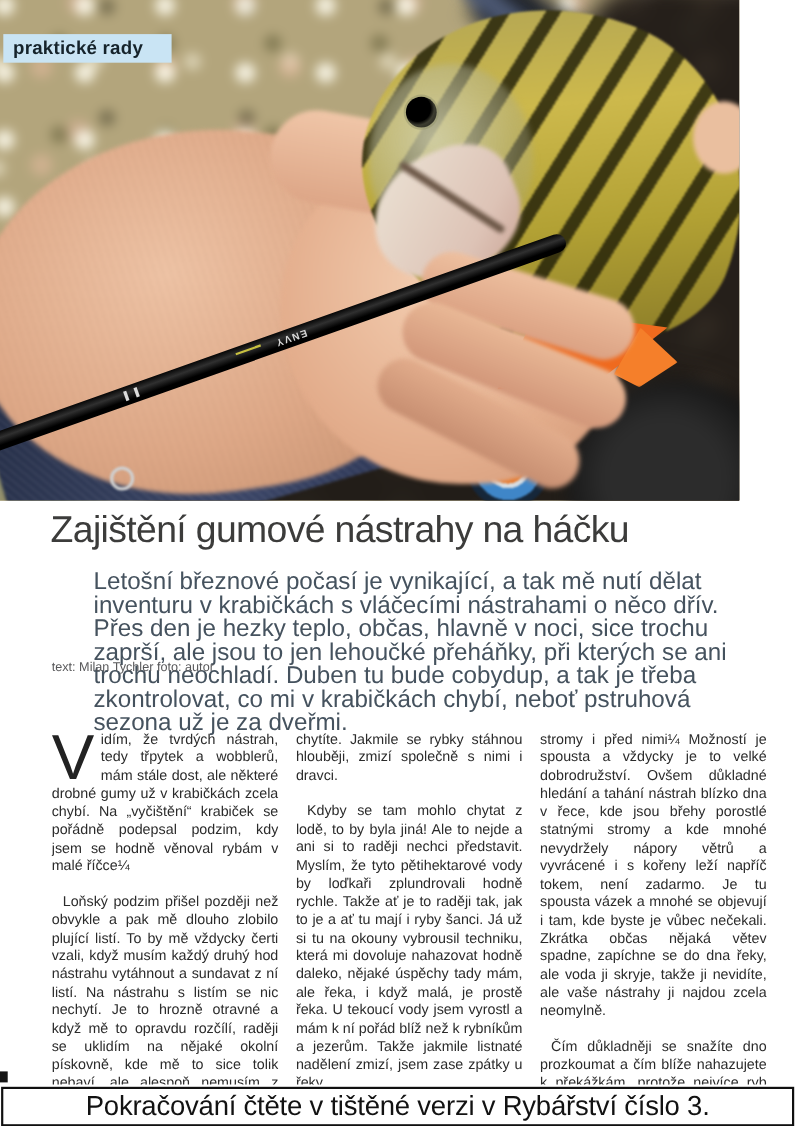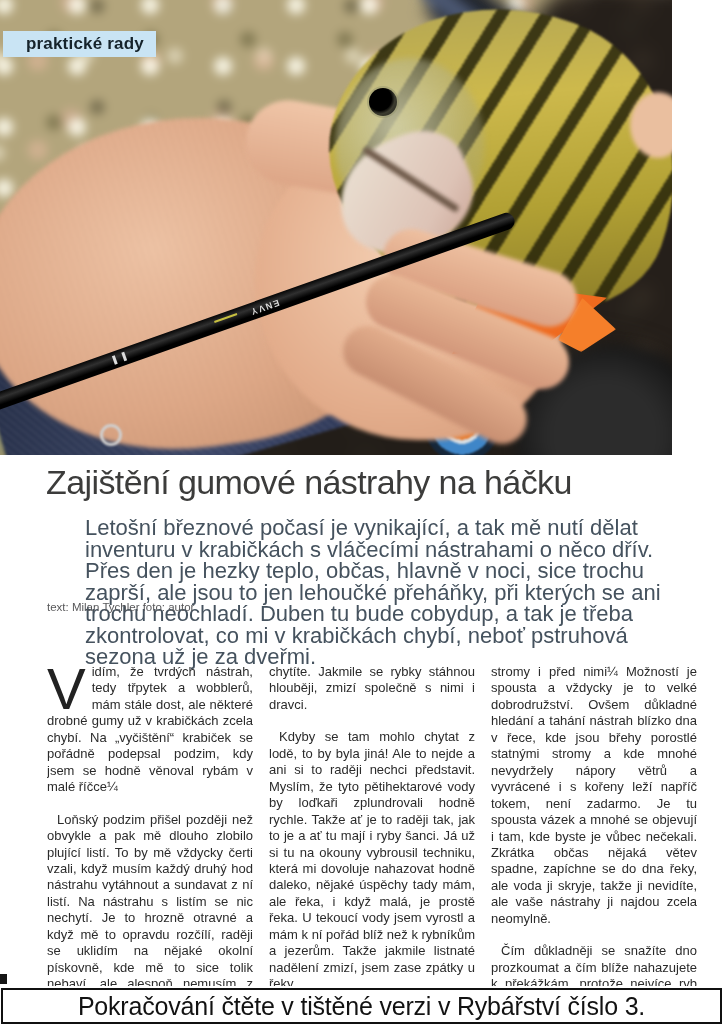--- a/index.html
+++ b/index.html
@@ -107,21 +107,21 @@
     background:linear-gradient(#060606, #303030 35%, #000 75%);border-radius:9px;}
   .rod-text{left:295px;top:3px;font-size:9px;font-weight:bold;color:#d8d8d8;letter-spacing:1.5px;
     transform:rotate(180deg);line-height:11px;}
   .rod-tick1{left:258px;top:5px;width:24px;height:2px;background:#c8c040;}
   .rod-tick2{left:150px;top:4px;width:3px;height:9px;background:#ddd;}
   .rod-tick3{left:160px;top:4px;width:3px;height:9px;background:#ddd;}
   .ph-rod-guide{left:100px;top:424px;width:16px;height:16px;border:3px solid #cfcfcf;border-radius:50%;filter:blur(1px);}
 
   .category-label{
     position:absolute;left:3px;top:31px;width:153px;height:26px;background:#c9e4f4;
-    display:flex;align-items:center;justify-content:flex-end;padding-right:12px;box-sizing:border-box;
+    display:flex;align-items:center;justify-content:flex-end;padding-right:26px;box-sizing:border-box;
     font-size:17px;font-weight:bold;color:#15232b;letter-spacing:0.2px;z-index:20;
   }
   .photo-title{
     position:absolute;left:54px;top:389px;z-index:20;
     font-size:47px;line-height:52px;color:#ffffff;letter-spacing:-0.5px;white-space:nowrap;
   }
 
   
   .subtitle{
     position:absolute;left:46px;top:462px;width:660px;

